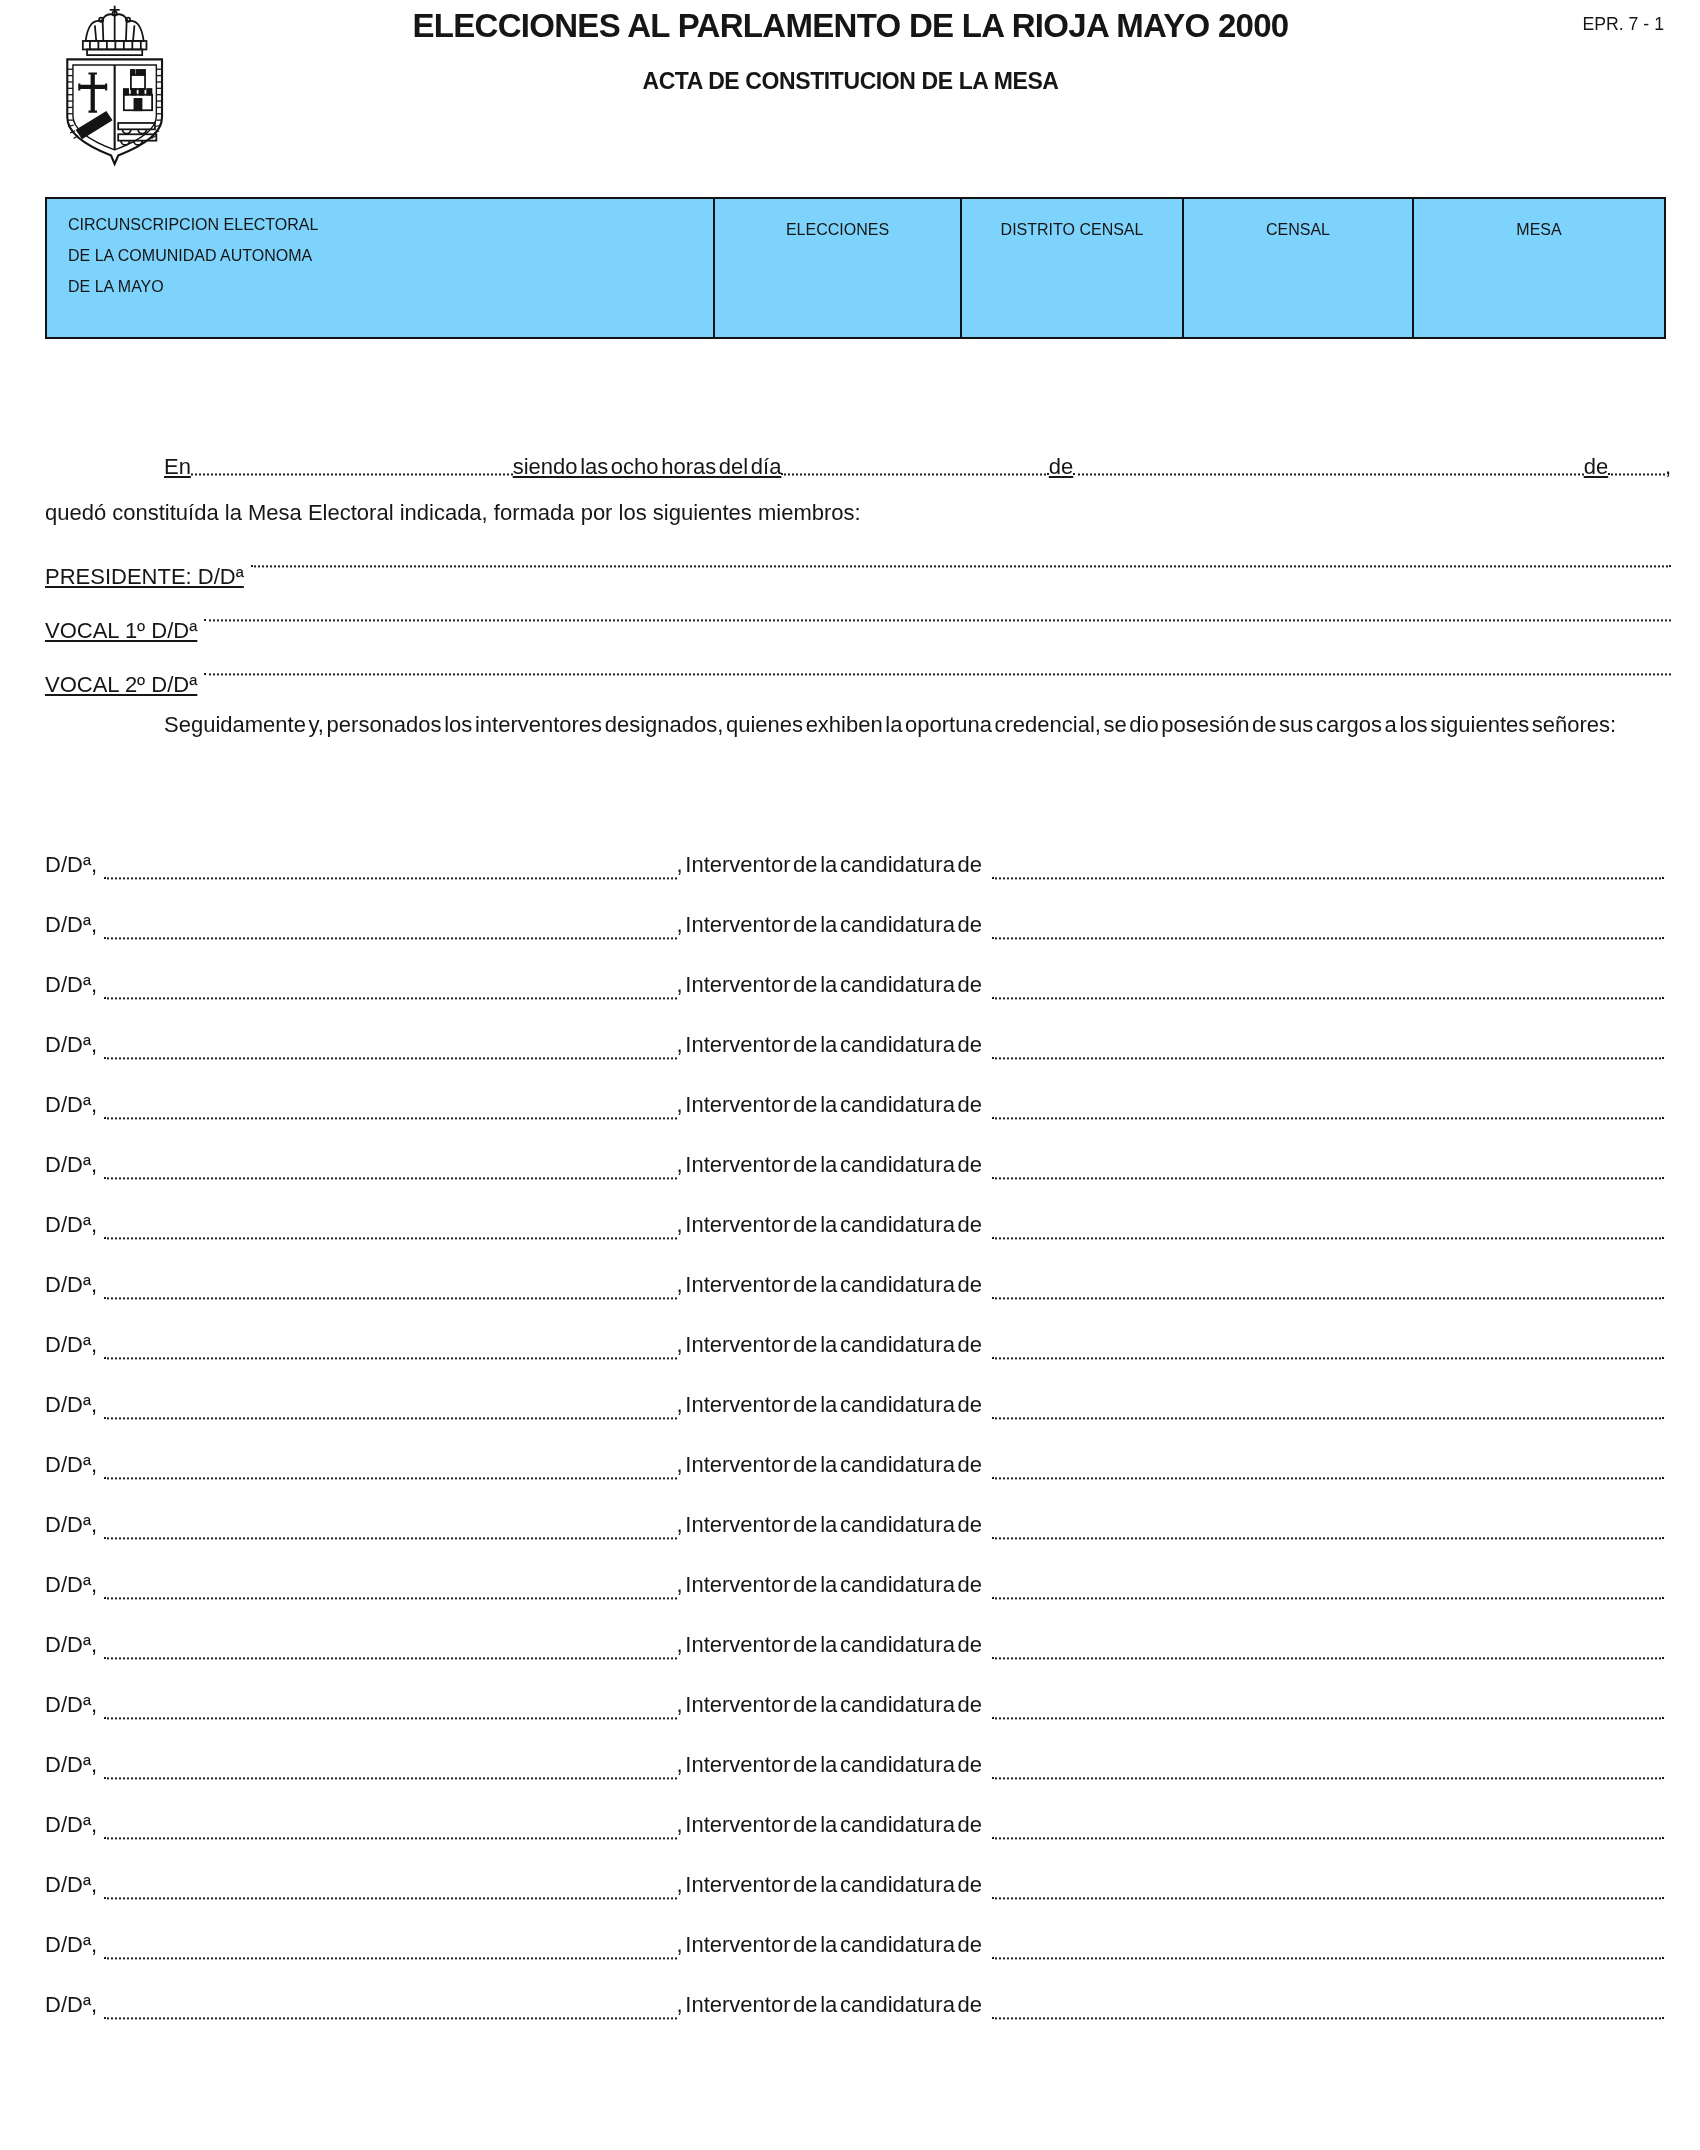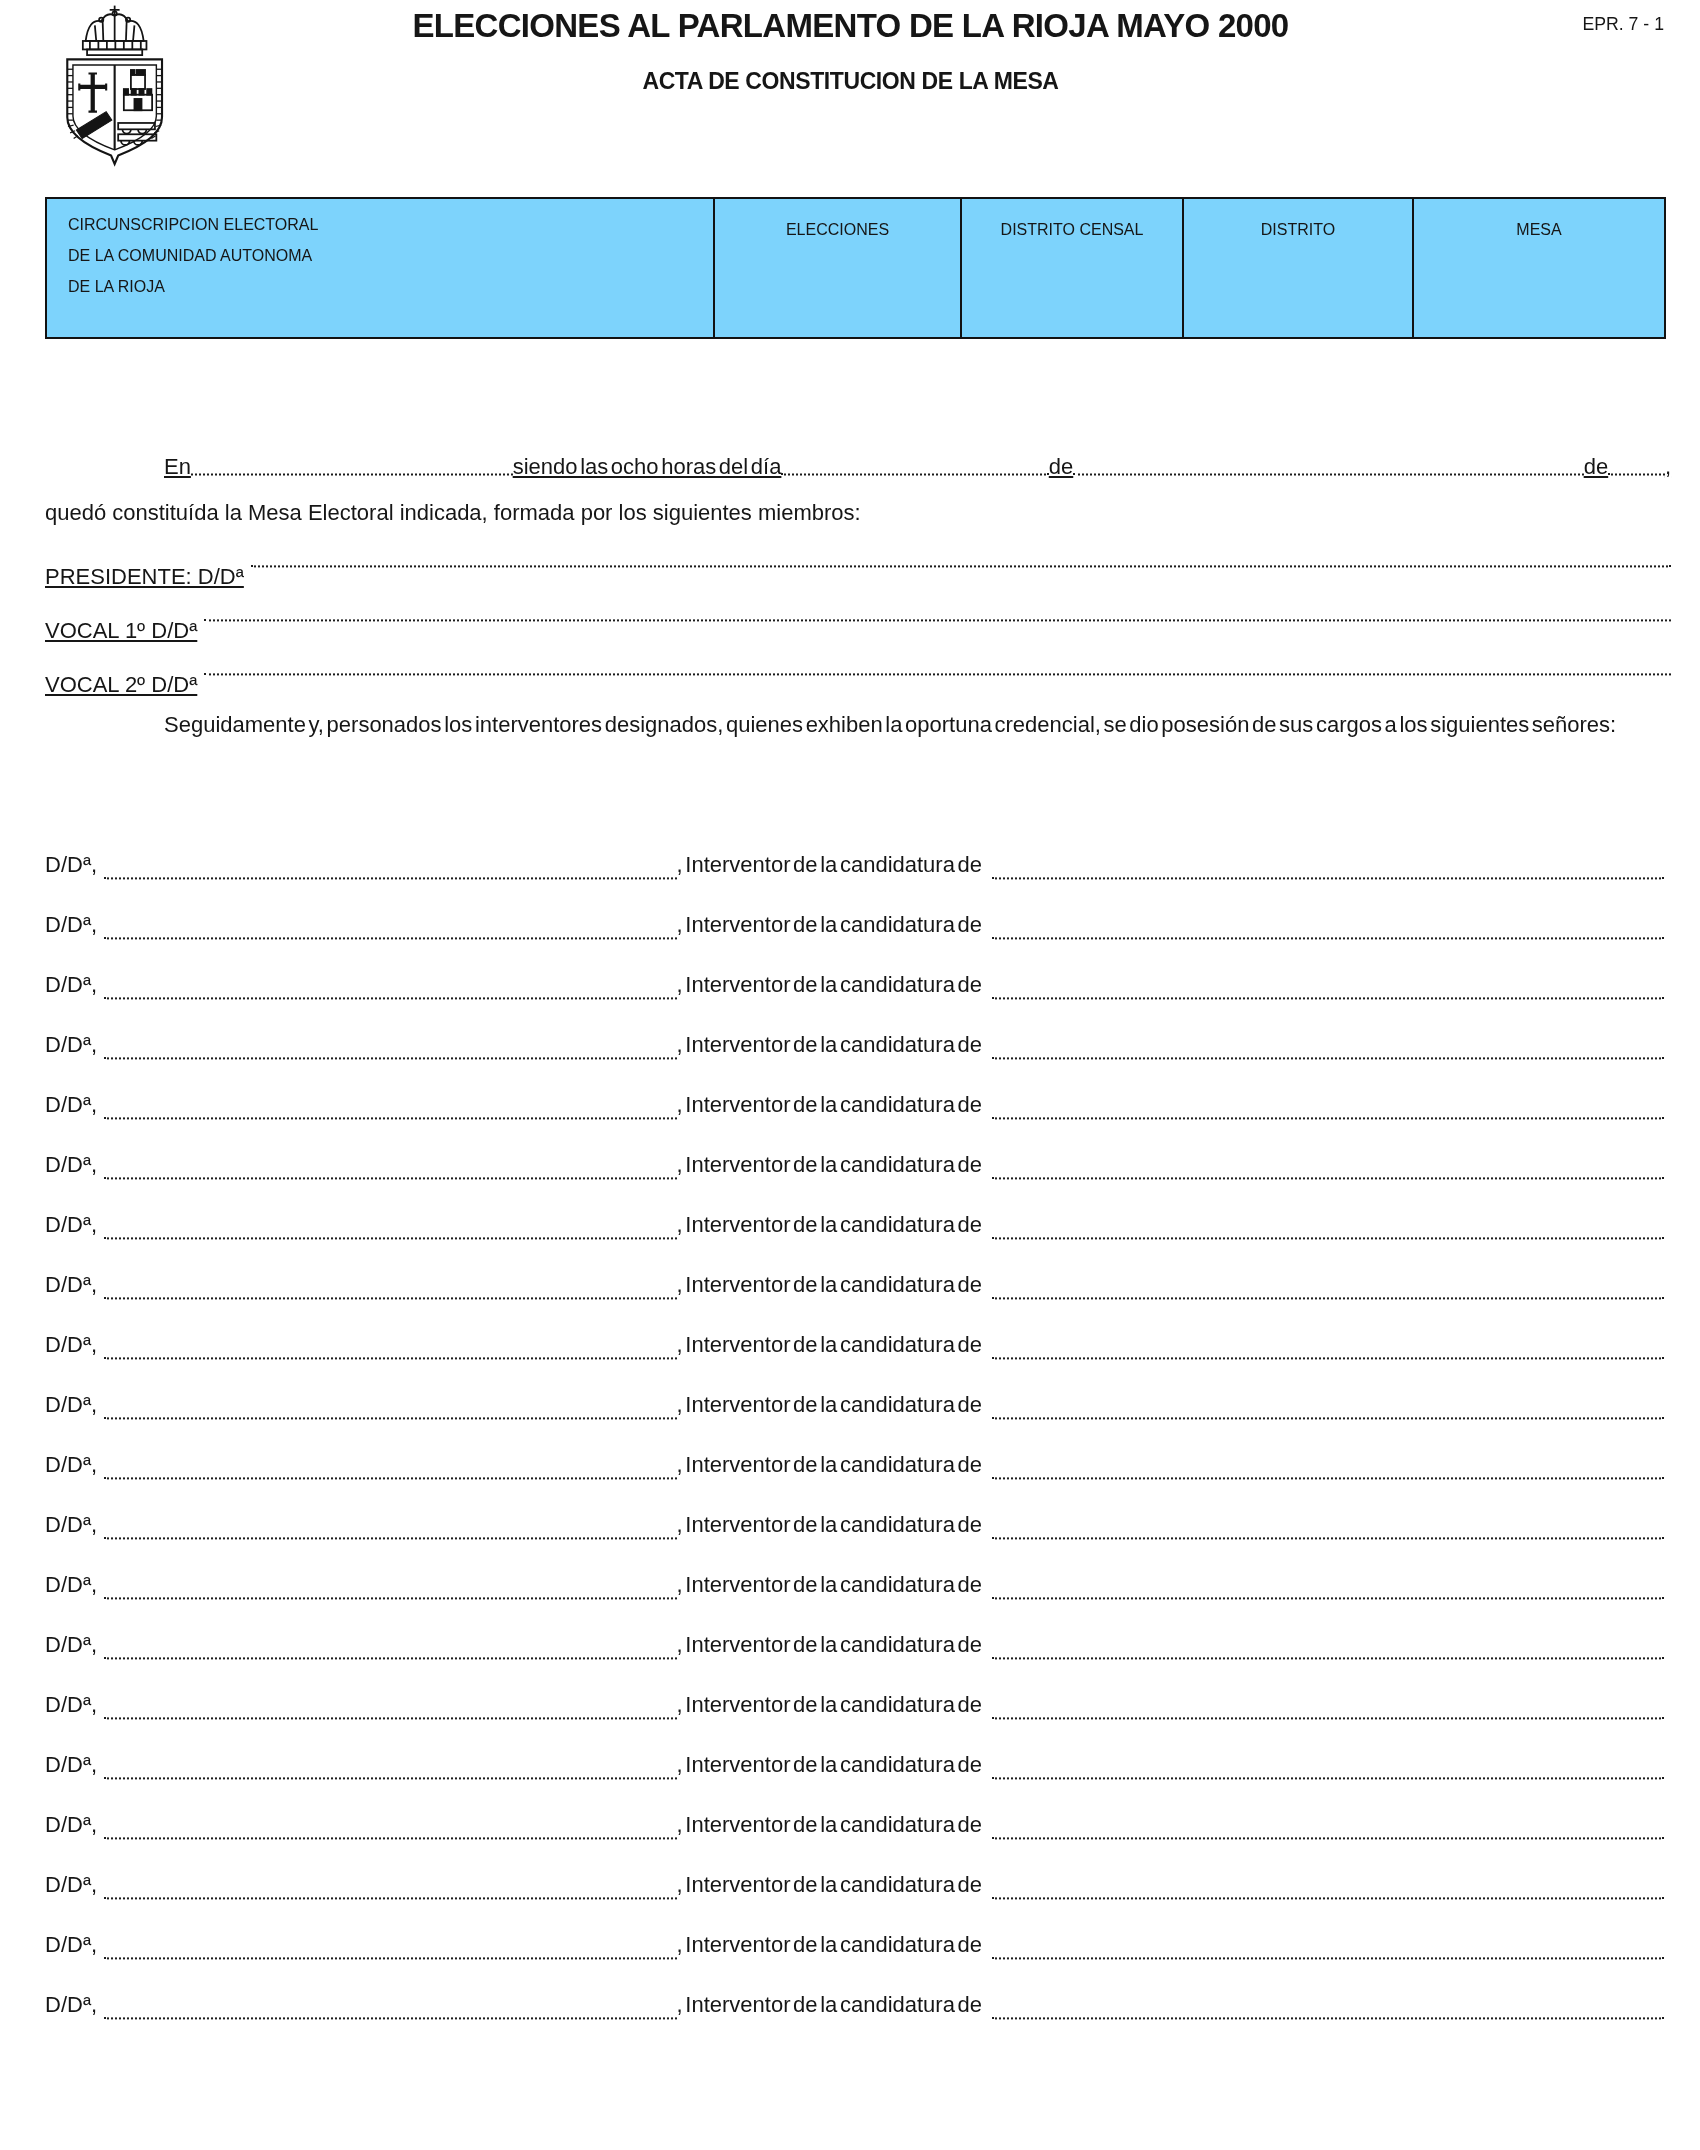--- a/index.html
+++ b/index.html
@@ -148,30 +148,30 @@
         <col style="width:247px">
         <col style="width:222px">
       <col style="width:230px">
         <col style="width:252px">
     </colgroup>
     <tbody>
         <tr>
       <td class="circ">
         <div>CIRCUNSCRIPCION ELECTORAL</div>
         <div>DE LA COMUNIDAD AUTONOMA</div>
-        <div>DE LA RIOJA</div>
+        <div>DE LA MAYO</div>
       </td>
       <td class="hdr">
         <span>ELECCIONES</span>
       </td>
       <td class="hdr">
         <span>DISTRITO CENSAL</span>
       </td>
       <td class="hdr">
-        <span>DISTRITO</span>
+        <span>CENSAL</span>
       </td>
       <td class="hdr">
         <span>MESA</span>
       </td>
     </tr>
   </tbody>
     </table>
 
   <div class="para1">
     <div class="fillline">

